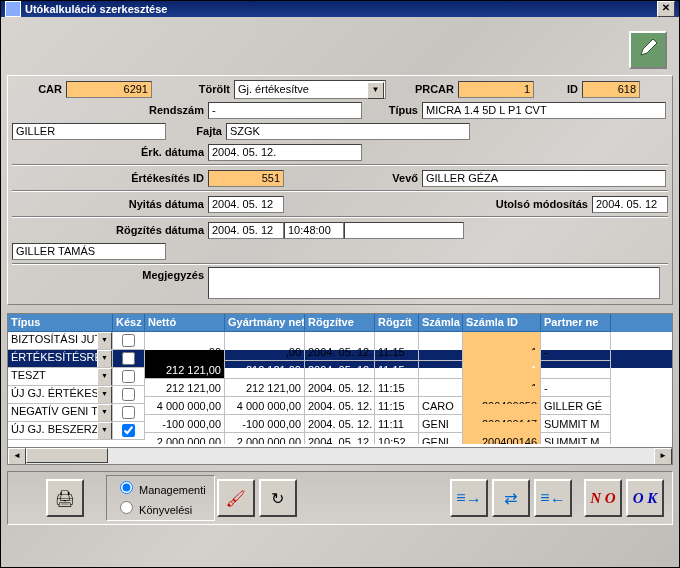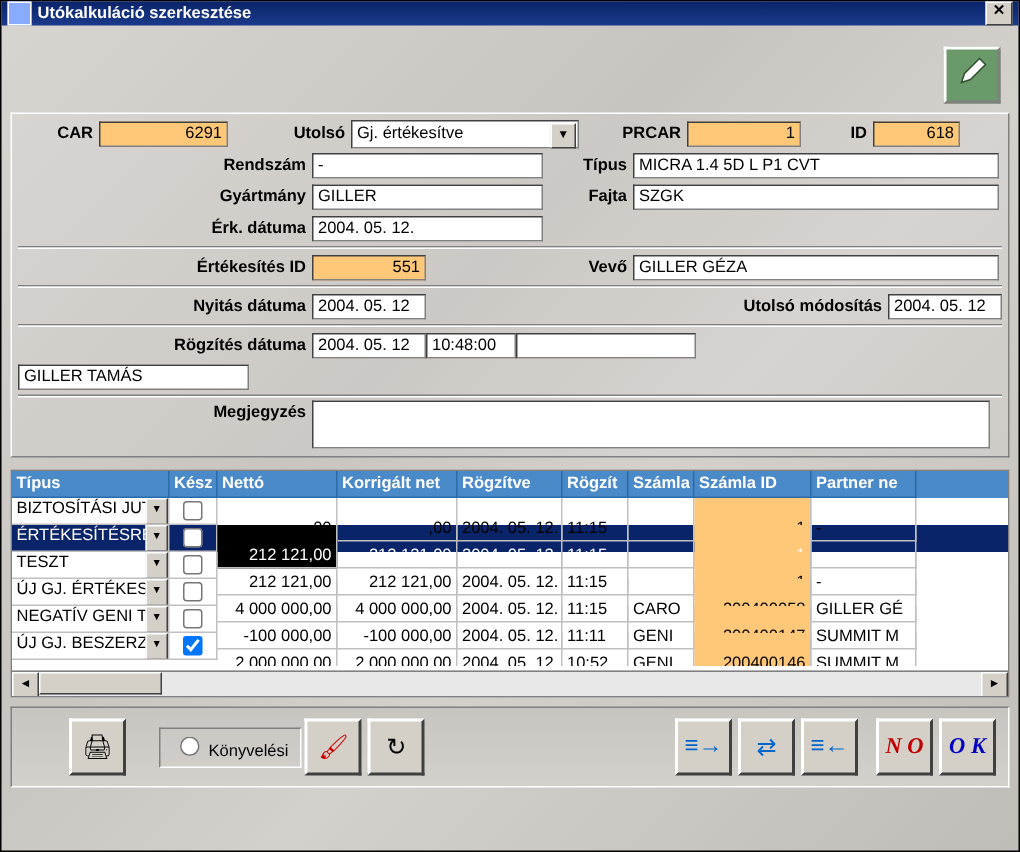--- a/index.html
+++ b/index.html
@@ -66,36 +66,35 @@
           <path d="M4 18 L6 12 L16 2 L20 6 L10 16 Z" fill="#fff" stroke="#305030"></path>
         </svg>
     </div>
 
     <div style="height:46px"></div>
 
     <div class="panel">
       <div class="row">
         <div class="lbl" style="width:50px">CAR</div>
         <div class="fld yl" style="width:86px">6291</div>
-        <div class="lbl" style="width:78px">Utolsó</div>
+        <div class="lbl" style="width:78px">Törölt</div>
         <div class="sel" style="width:152px">Gj. értékesítve</div>
         <div class="lbl" style="width:68px">PRCAR</div>
         <div class="fld yl" style="width:76px">1</div>
         <div class="lbl" style="width:44px">ID</div>
         <div class="fld yl" style="width:58px">618</div>
       </div>
 
       <div class="row">
         <div class="lbl" style="width:192px">Rendszám</div>
         <div class="fld" style="width:154px">-</div>
         <div class="lbl" style="width:56px">Típus</div>
         <div class="fld" style="width:244px">MICRA 1.4 5D L P1 CVT</div>
       </div>
       <div class="row">
-        <div class="lbl" style="width:192px">Gyártmány</div>
         <div class="fld" style="width:154px">GILLER</div>
         <div class="lbl" style="width:56px">Fajta</div>
         <div class="fld" style="width:244px">SZGK</div>
       </div>
       <div class="row">
         <div class="lbl" style="width:192px">Érk. dátuma</div>
         <div class="fld" style="width:154px">2004. 05. 12.</div>
       </div>
       <hr class="sep">
       <div class="row">
@@ -128,21 +127,21 @@
         <div class="fld" style="width:452px;height:32px"></div>
       </div>
     </div>
 
     <div class="grid">
       <div class="gridinner">
       <div class="gh">
         <div class="c c0">Típus</div>
         <div class="c c1">Kész</div>
         <div class="c c2">Nettó</div>
-        <div class="c c3">Korrigált net</div>
+        <div class="c c3">Gyártmány net</div>
         <div class="c c4">Rögzítve</div>
         <div class="c c5">Rögzít</div>
         <div class="c c6">Számla</div>
         <div class="c c7">Számla ID</div>
         <div class="c c8">Partner ne</div>
       </div>
       <div id="gridrows">
             <div class="gr">
               <div class="c c0 tp">
                 <span>BIZTOSÍTÁSI JUTA</span>
@@ -231,20 +230,21 @@
         <div class="ar">►</div>
       </div>
     </div>
 
     <div class="footer">
       <div style="width:30px"></div>
       <div class="btn3d">
           <span>🖨</span>
         </div>
       <div class="rgrp">
+        <label><input type="radio" name="rg" checked="" style=""> <span>Managementi</span></label>
         <label><input type="radio" name="rg" style=""> <span>Könyvelési</span></label>
       </div>
       <div class="btn3d">
           <span style="color:#c00">🖌</span>
         </div>
       <div class="btn3d">
           <span>↻</span>
         </div>
       <div class="sp2"></div>
       <div class="btn3d">

